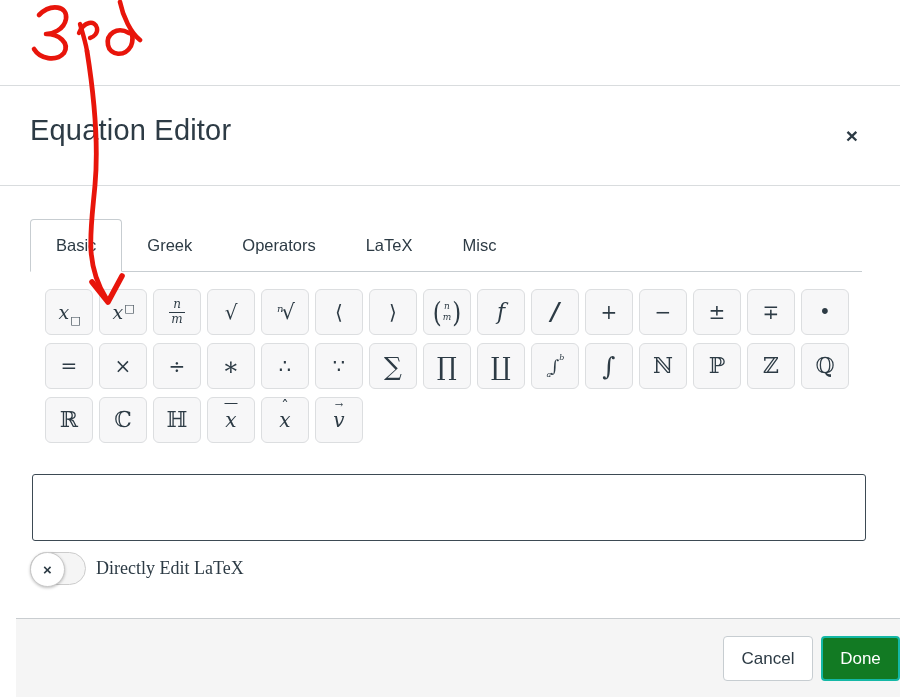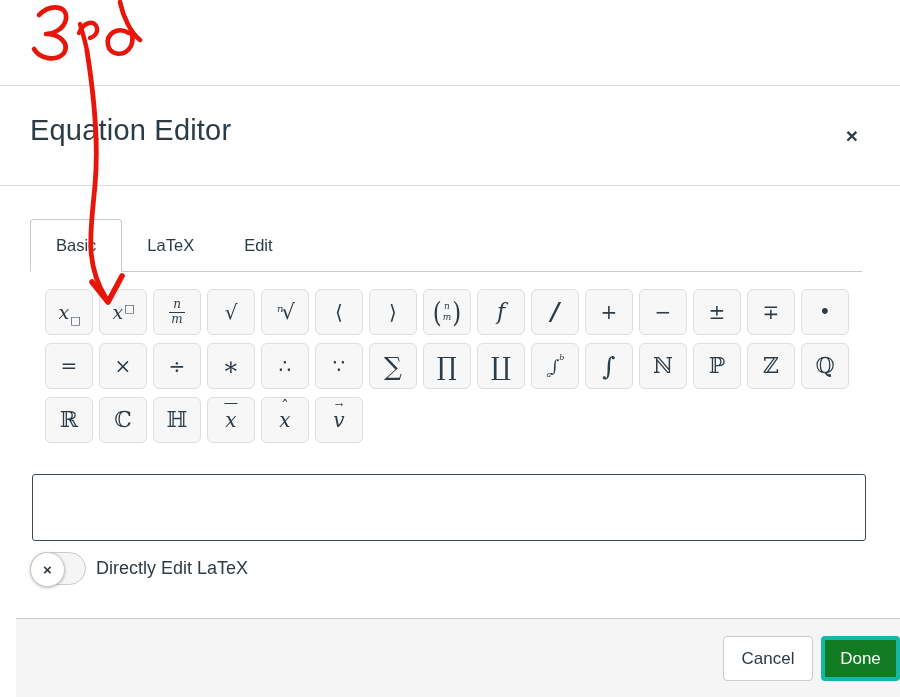--- a/index.html
+++ b/index.html
@@ -85,50 +85,52 @@
   .toggle{
     position:absolute;left:30px;top:552px;width:56px;height:33px;box-sizing:border-box;
     border-radius:17px;background:#f5f5f5;border:1px solid #cccccc;cursor:pointer;padding:0;
   }
   .knob{
     position:absolute;left:-1px;top:-1px;width:33px;height:33px;border-radius:50%;
     background:#ffffff;border:1px solid #c8c8c8;box-shadow:0 1px 3px rgba(0,0,0,.25);
     display:flex;align-items:center;justify-content:center;
     font-size:15px;font-weight:bold;color:#2D3B45;
   }
-  .toggle-label{position:absolute;left:96px;top:558px;font-size:18px;color:#2D3B45;}
+  .toggle-label{position:absolute;left:96px;top:558px;font-size:18px;color:#2D3B45;font-family:Liberation Serif, serif;}
 
   
   .footer{
     position:absolute;left:16px;top:618px;width:900px;height:79px;
     background:#f5f5f5;border-top:1px solid #c9cdd0;box-sizing:border-box;
   }
   .btn{
     position:absolute;top:17px;height:45px;border-radius:4px;
     font-family:"Liberation Sans",sans-serif;font-size:17px;cursor:pointer;
   }
   .btn-cancel{left:707px;width:90px;background:#ffffff;border:1px solid #c7cdd1;color:#2D3B45;}
-  .btn-done{left:805px;width:79px;background:#127a23;border:4px solid #14b8a6;color:#ffffff;}
+  .btn-done{left:805px;width:79px;background:#127a23;border:2px solid #14b8a6;color:#ffffff;}
 
   
   .annotation-svg{position:absolute;left:0;top:0;width:900px;height:697px;pointer-events:none;z-index:50;}
 </style>
 </head>
 <body>
 
 <div class="hline" id="line-top"></div>
 <div class="hline" id="line-header"></div>
 
 <div class="dialog-title">Equation Editor</div>
 <button class="close-btn"><span>×</span></button>
 
 <div class="tabs">
   <button class="tab active">Basic</button>
+  <button class="tab">Greek</button>
+  <button class="tab">Operators</button>
   <button class="tab">LaTeX</button>
-  <button class="tab">Edit</button>
+  <button class="tab">Misc</button>
 </div>
 
 <div class="grid" id="symbol-grid">
     <div class="grid-row">
       <button class="sym-btn">
         <span class="scrw"><span class="base">x</span><span class="s dn">□</span></span>
       </button>
       <button class="sym-btn">
         <span class="scrw"><span class="base">x</span><span class="s up">□</span></span>
       </button>

